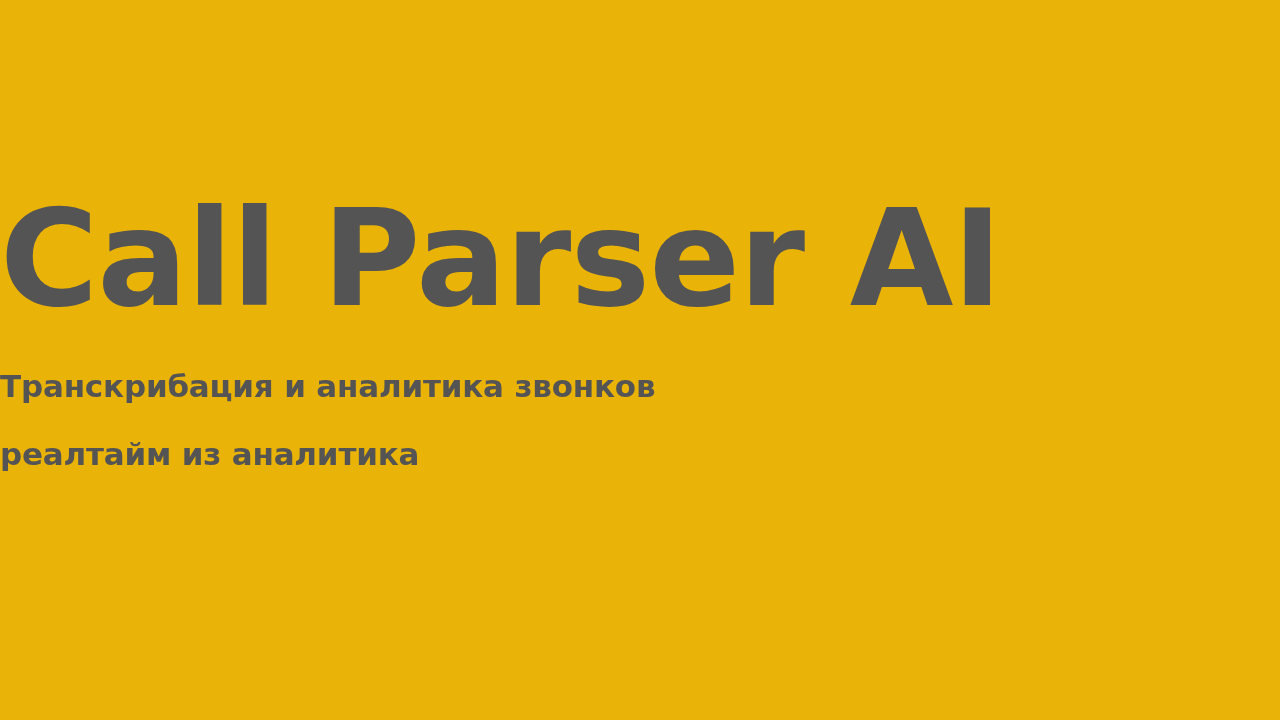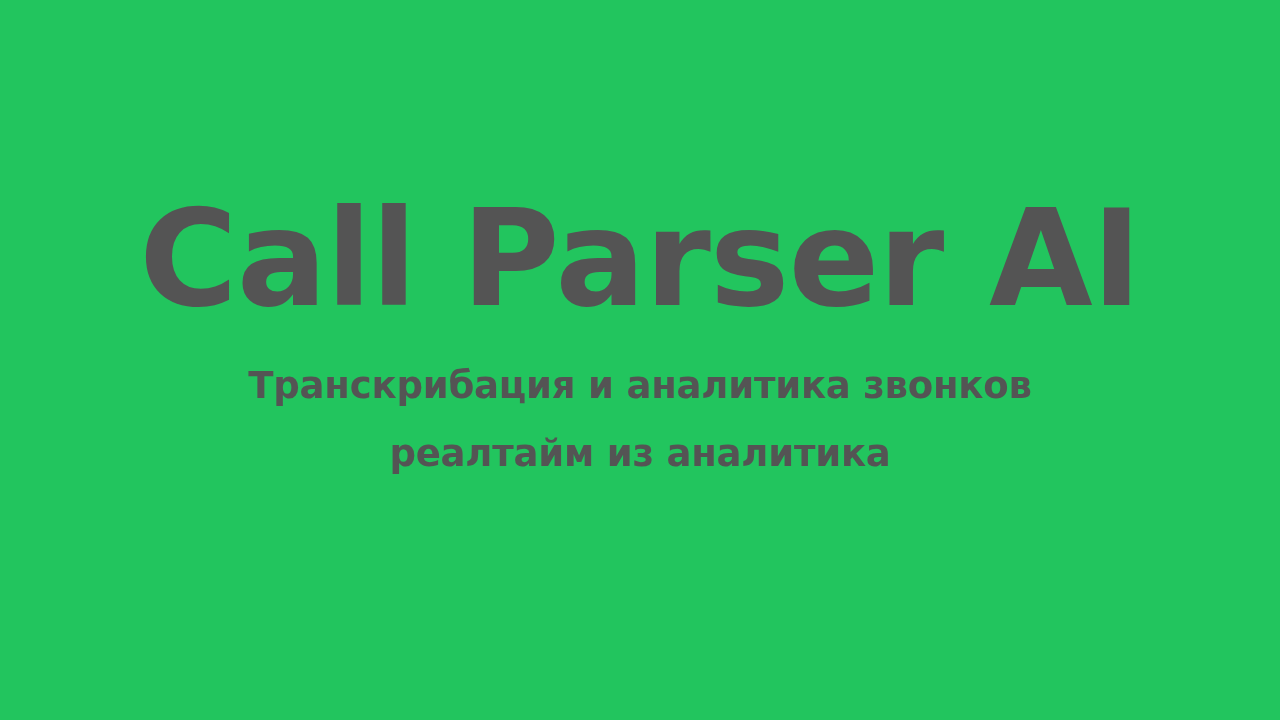--- a/index.html
+++ b/index.html
@@ -13,26 +13,25 @@
     height: 720px;
     overflow: hidden;
     font-family: "DejaVu Sans", "Liberation Sans", sans-serif;
   }
 
   .slide {
     position: relative;
     box-sizing: border-box;
     width: 1280px;
     height: 720px;
-    background-color: #22c55e;
+    background-color: #eab308;
     display: flex;
     flex-direction: column;
     align-items: center;
     justify-content: flex-start;
-    text-align: center;
   }
 
   .title-block {
     width: 100%;
     margin: 0;
     padding: 0;
   }
 
   .slide-title {
     margin: 0;
@@ -57,21 +56,21 @@
     width: 100%;
   }
 
   .subtitle-line {
     margin: 0;
     padding: 0;
     width: 100%;
     color: #545454;
     font-family: "DejaVu Sans", "Liberation Sans", sans-serif;
     font-weight: 700;
-    font-size: 37px;
+    font-size: 31px;
     line-height: 68px;
     letter-spacing: -0.2px;
     white-space: nowrap;
   }
 </style>
 </head>
 <body>
 
 <div class="slide">
 

